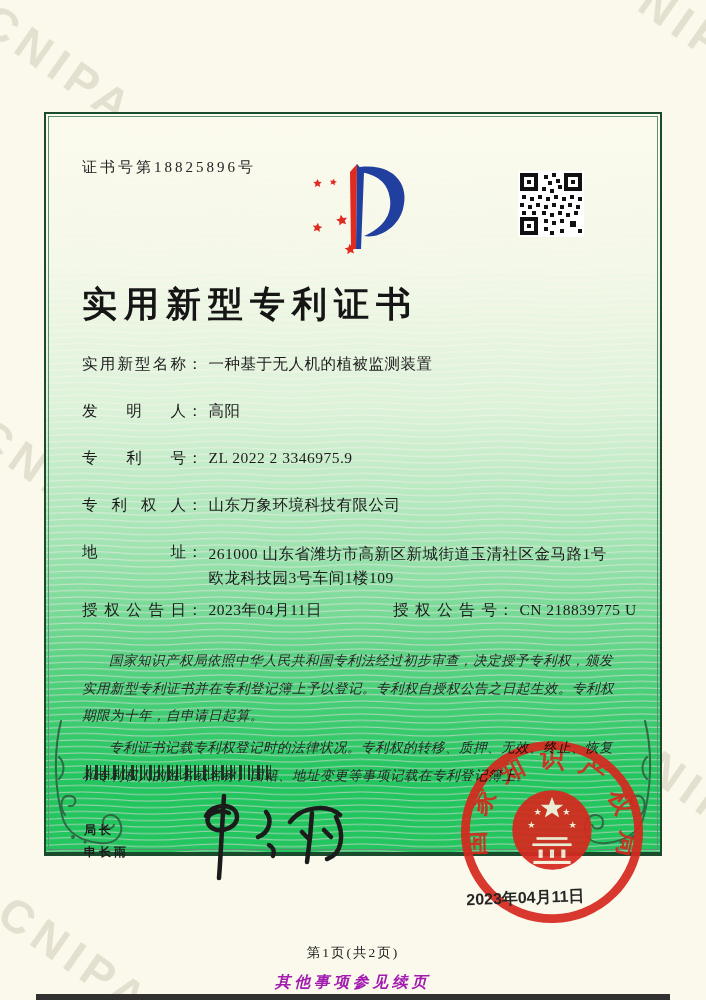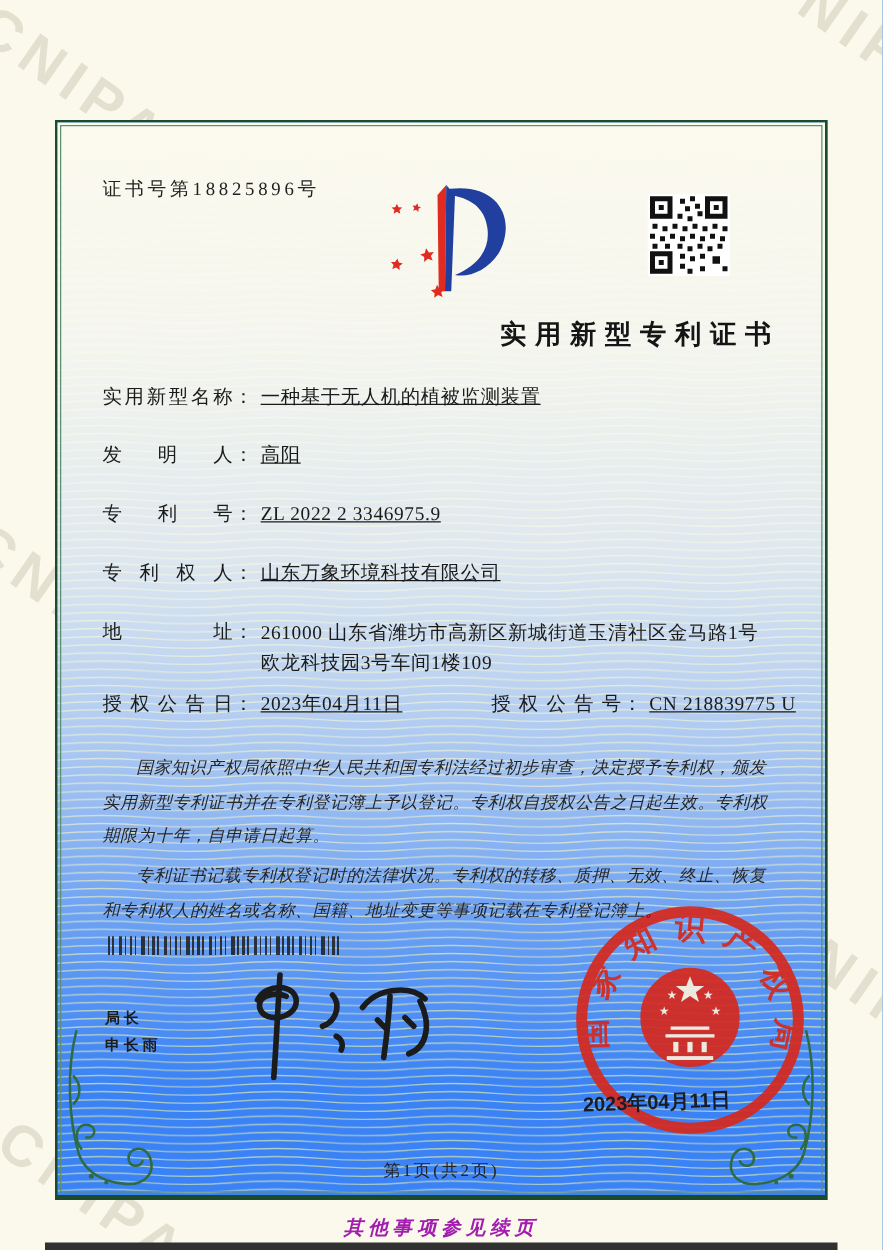--- a/index.html
+++ b/index.html
@@ -6,44 +6,44 @@
   body{width:706px;height:1000px;overflow:hidden;background:#e8e4d4;
        font-family:"Liberation Serif","DejaVu Serif",serif;}
   .page{position:relative;width:706px;height:1000px;background:#fbf9ec;overflow:hidden;}
 
   
   .wm{position:absolute;font-family:"Liberation Sans","DejaVu Sans",sans-serif;
       font-weight:bold;font-size:46px;letter-spacing:7px;color:rgba(176,165,138,0.30);
       transform:rotate(35deg);white-space:nowrap;z-index:1;pointer-events:none;}
 
   
-  .frame{position:absolute;left:44px;top:96px;width:618px;height:864px;
+  .frame{position:absolute;left:44px;top:112px;width:618px;height:744px;
          border:2.5px solid #1b4a2d;border-bottom-width:4px;box-sizing:border-box;
-         background:#3b82f6;z-index:2;}
+         background:#22c55e;z-index:2;}
   .frame::before{content:"";position:absolute;inset:2px;border:1px solid #5d8f72;pointer-events:none;z-index:5;}
   .waves{position:absolute;inset:0;width:100%;height:100%;opacity:.95;}
   .fade{position:absolute;inset:0;
         background:linear-gradient(180deg,#fcfaee 0%,#fcfaeef5 20%,#fcfaeed9 40%,#fcfaee96 58%,#fcfaee3d 75%,#fcfaee00 90%);
         pointer-events:none;}
   .flourish{position:absolute;bottom:3px;z-index:4;}
   .flourish.left{left:3px;}
   .flourish.right{right:3px;transform:scaleX(-1);}
 
   .inner{position:absolute;inset:0;padding:44px 36px 0 36px;box-sizing:border-box;z-index:6;}
 
   
   .cert-no{font-size:15px;letter-spacing:3px;color:#222;}
   .logo-band{position:relative;height:92px;margin-top:-16px;}
   .logo{position:absolute;left:208px;top:-4px;}
   .qr{position:absolute;right:40px;top:10px;}
-  .title{margin-top:16px;text-align:right;font-size:21px;font-weight:bold;
+  .title{margin-top:28px;text-align:left;font-size:35px;font-weight:bold;
          letter-spacing:7px;color:#151515;}
 
   
-  .fields{margin-top:26px;font-size:15.5px;color:#1b1b1b;text-decoration:underline;}
+  .fields{margin-top:26px;font-size:15.5px;color:#1b1b1b;}
   .frow{margin-bottom:26px;white-space:nowrap;}
   .flabel{display:inline-block;width:104px;text-align:justify;text-align-last:justify;vertical-align:top;}
   .fcolon{display:inline-block;margin:0 6px 0 1px;}
   .fvalue{letter-spacing:.5px;}
   .addr-val{display:inline-block;white-space:normal;width:440px;vertical-align:top;line-height:1.55;}
   .grant-pair2{margin-left:71px;}
 
   
   .body-text{margin-top:14px;font-size:13.5px;line-height:2.05;color:#262626;
              letter-spacing:.5px;font-style:italic;}

